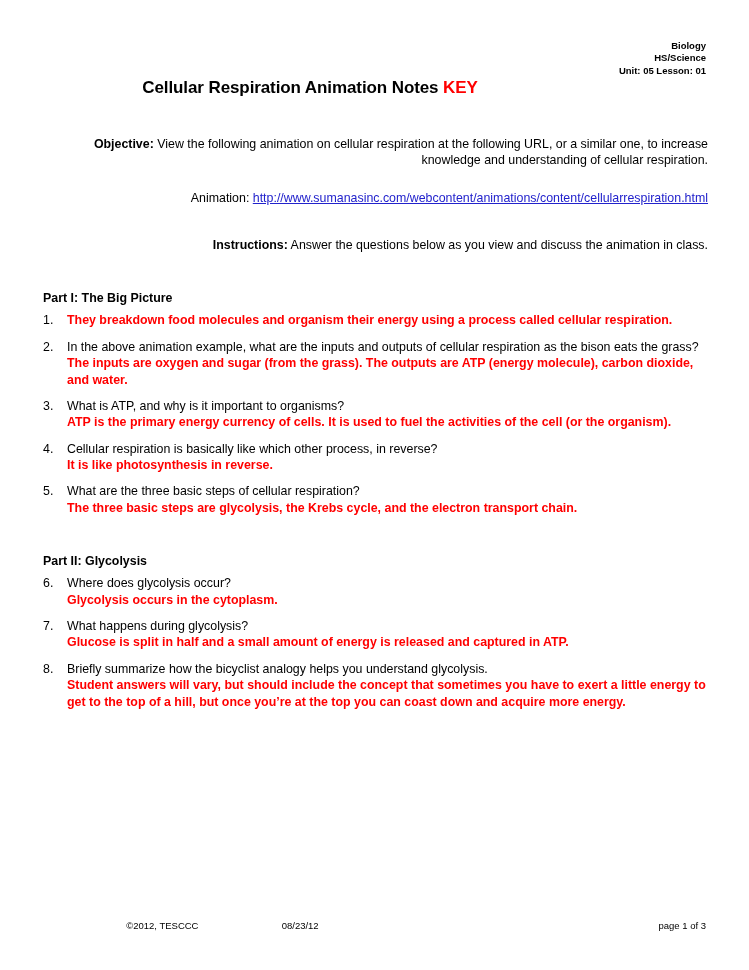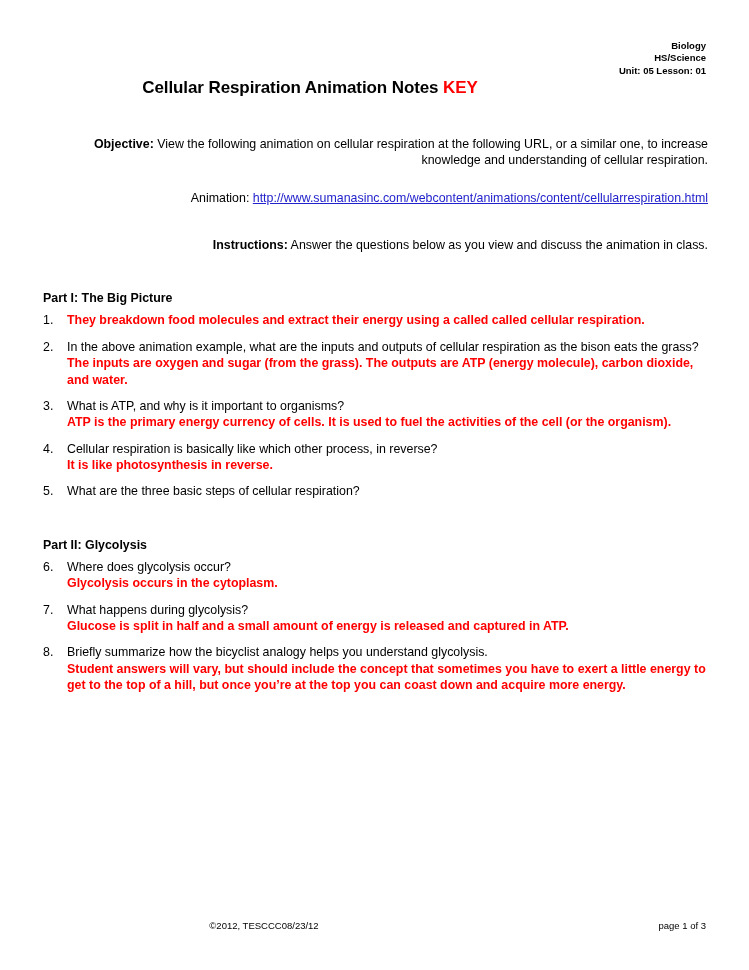--- a/index.html
+++ b/index.html
@@ -99,21 +99,21 @@
   }
   .doc-footer {
     position: absolute;
     left: 43px;
     right: 43px;
     bottom: 38px;
     display: flex;
     font-size: 9.5px;
     line-height: 12px;
   }
-  .foot-left { flex: 0 0 36%; text-align: right; }
+  .foot-left { flex: 0 0 36%; text-align: center; }
   .foot-mid  { flex: 0 0 28%; text-align: left; }
   .foot-right{ flex: 1 1 auto; text-align: right; }
 </style>
 </head>
 <body>
 
 <div class="page">
 
   <div class="doc-header">
     <div>Biology</div>
@@ -145,40 +145,41 @@
     </p>
 
     <div class="spacer-lg"></div>
     <div class="spacer-md"></div>
 
     <div class="part-heading">Part I: The Big Picture</div>
 
     <ul class="qlist">
       <li class="qitem first">
         <span class="qnum">1.</span>
-        <div class="atext">They breakdown food molecules and extract their energy using a called called cellular respiration.</div>
+        <div class="atext">They breakdown food molecules and organism their energy using a process called cellular respiration.</div>
       </li>
       <li class="qitem">
         <span class="qnum">2.</span>
         <div class="qtext">In the above animation example, what are the inputs and outputs of cellular respiration as the bison eats the grass?</div>
         <div class="atext">The inputs are oxygen and sugar (from the grass). The outputs are ATP (energy molecule), carbon dioxide, and water.</div>
       </li>
       <li class="qitem">
         <span class="qnum">3.</span>
         <div class="qtext">What is ATP, and why is it important to organisms?</div>
         <div class="atext">ATP is the primary energy currency of cells. It is used to fuel the activities of the cell (or the organism).</div>
       </li>
       <li class="qitem">
         <span class="qnum">4.</span>
         <div class="qtext">Cellular respiration is basically like which other process, in reverse?</div>
         <div class="atext">It is like photosynthesis in reverse.</div>
       </li>
       <li class="qitem">
         <span class="qnum">5.</span>
         <div class="qtext">What are the three basic steps of cellular respiration?</div>
+        <div class="atext">The three basic steps are glycolysis, the Krebs cycle, and the electron transport chain.</div>
       </li>
     </ul>
 
     <div class="spacer-lg"></div>
     <div class="spacer-md"></div>
 
     <div class="part-heading">Part II: Glycolysis</div>
 
     <ul class="qlist">
       <li class="qitem first">

